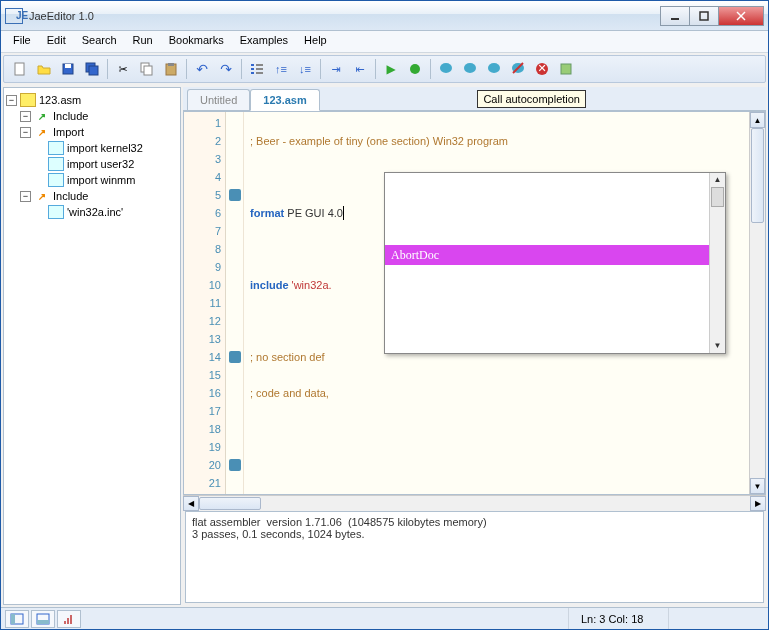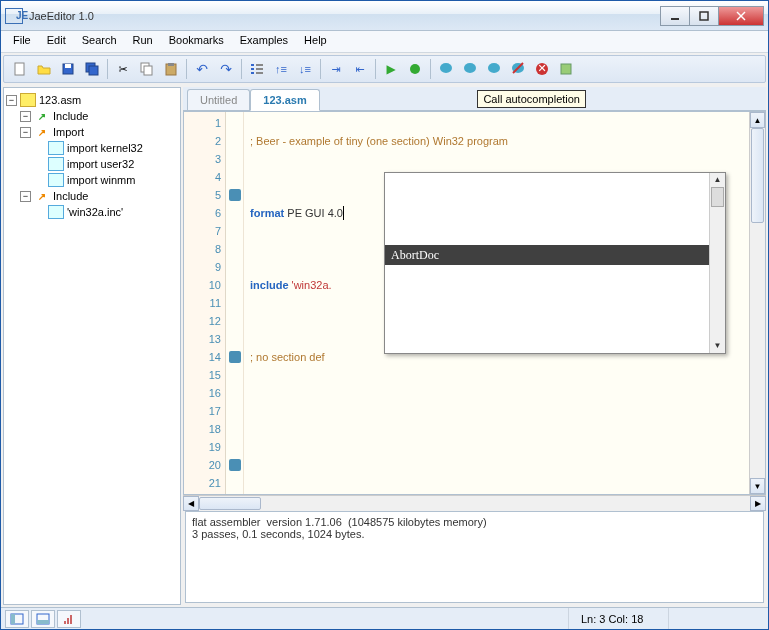--- a/index.html
+++ b/index.html
@@ -41,21 +41,21 @@
 .code { flex: 1; padding: 2px 6px 0 6px; font-family: Consolas, monospace; font-size: 13px; line-height: 18px; white-space: pre; color: #333; position: relative; overflow: hidden; }
 .c-comment { color: #b07830; }
 .c-kw { color: #2565c0; font-weight: bold; }
 .c-inst { color: #2565c0; }
 .c-str { color: #c03838; }
 .c-id { color: #333; }
 .caret { display: inline-block; width: 1px; height: 14px; background: #000; vertical-align: middle; position: relative; top: -1px; }
 .autocomp { position: absolute; left: 140px; top: 60px; width: 342px; background: #fff; border: 1px solid #888; box-shadow: 2px 2px 4px rgba(0,0,0,.3); }
 .ac-list { max-height: 90px; overflow: hidden; }
 .ac-item { padding: 1px 6px; font-size: 12px; font-family: Tahoma; }
-.ac-item.sel { background: #404040; color: #fff; }
+.ac-item.sel { background: #d946ef; color: #fff; }
 .ac-sb { position: absolute; right: 0; top: 0; bottom: 0; width: 16px; background: #f0f0f0; border-left: 1px solid #ccc; }
 .ac-sb .th { position: absolute; top: 14px; left: 1px; right: 1px; height: 20px; background: #ddd; border: 1px solid #aaa; }
 .ac-sb .ar { height: 14px; display: flex; align-items: center; justify-content: center; font-size: 8px; }
 .ac-sb .ar.bot { position: absolute; bottom: 0; left: 0; right: 0; }
 .vscroll { width: 16px; background: #f0f0f0; border-left: 1px solid #ccc; position: relative; }
 .vscroll .th { position: absolute; top: 16px; left: 1px; right: 1px; height: 95px; background: linear-gradient(to right, #eef3fa, #dbe6f4); border: 1px solid #aab8cc; border-radius: 2px; }
 .vscroll .ar { height: 16px; background: linear-gradient(#eef3fa, #dbe6f4); border: 1px solid #aab8cc; display: flex; align-items: center; justify-content: center; font-size: 8px; }
 .vscroll .ar.bot { position: absolute; bottom: 0; left: 0; right: 0; }
 .hscroll { height: 16px; background: #f0f0f0; border-top: 1px solid #ccc; display: flex; }
 .hscroll .ar { width: 16px; background: linear-gradient(#eef3fa, #dbe6f4); border: 1px solid #aab8cc; display: flex; align-items: center; justify-content: center; font-size: 8px; }
@@ -315,20 +315,21 @@
             <div class="fold"></div>
         </div>
         <div class="code">
 <div><span class="c-comment">; Beer - example of tiny (one section) Win32 program</span></div>
 <div> </div>
 <div><span class="c-kw">format</span><span class="c-id"> PE GUI 4.0</span><span class="caret"></span></div>
 <div> </div>
 <div><span class="c-kw">include</span><span class="c-str"> 'win32a.</span></div>
 <div> </div>
 <div><span class="c-comment">; no section def</span></div>
+<div><span class="c-comment">; code and data,</span></div>
 <div> </div>
 <div>    </div>
 
 
 
 
 
 
 
 

